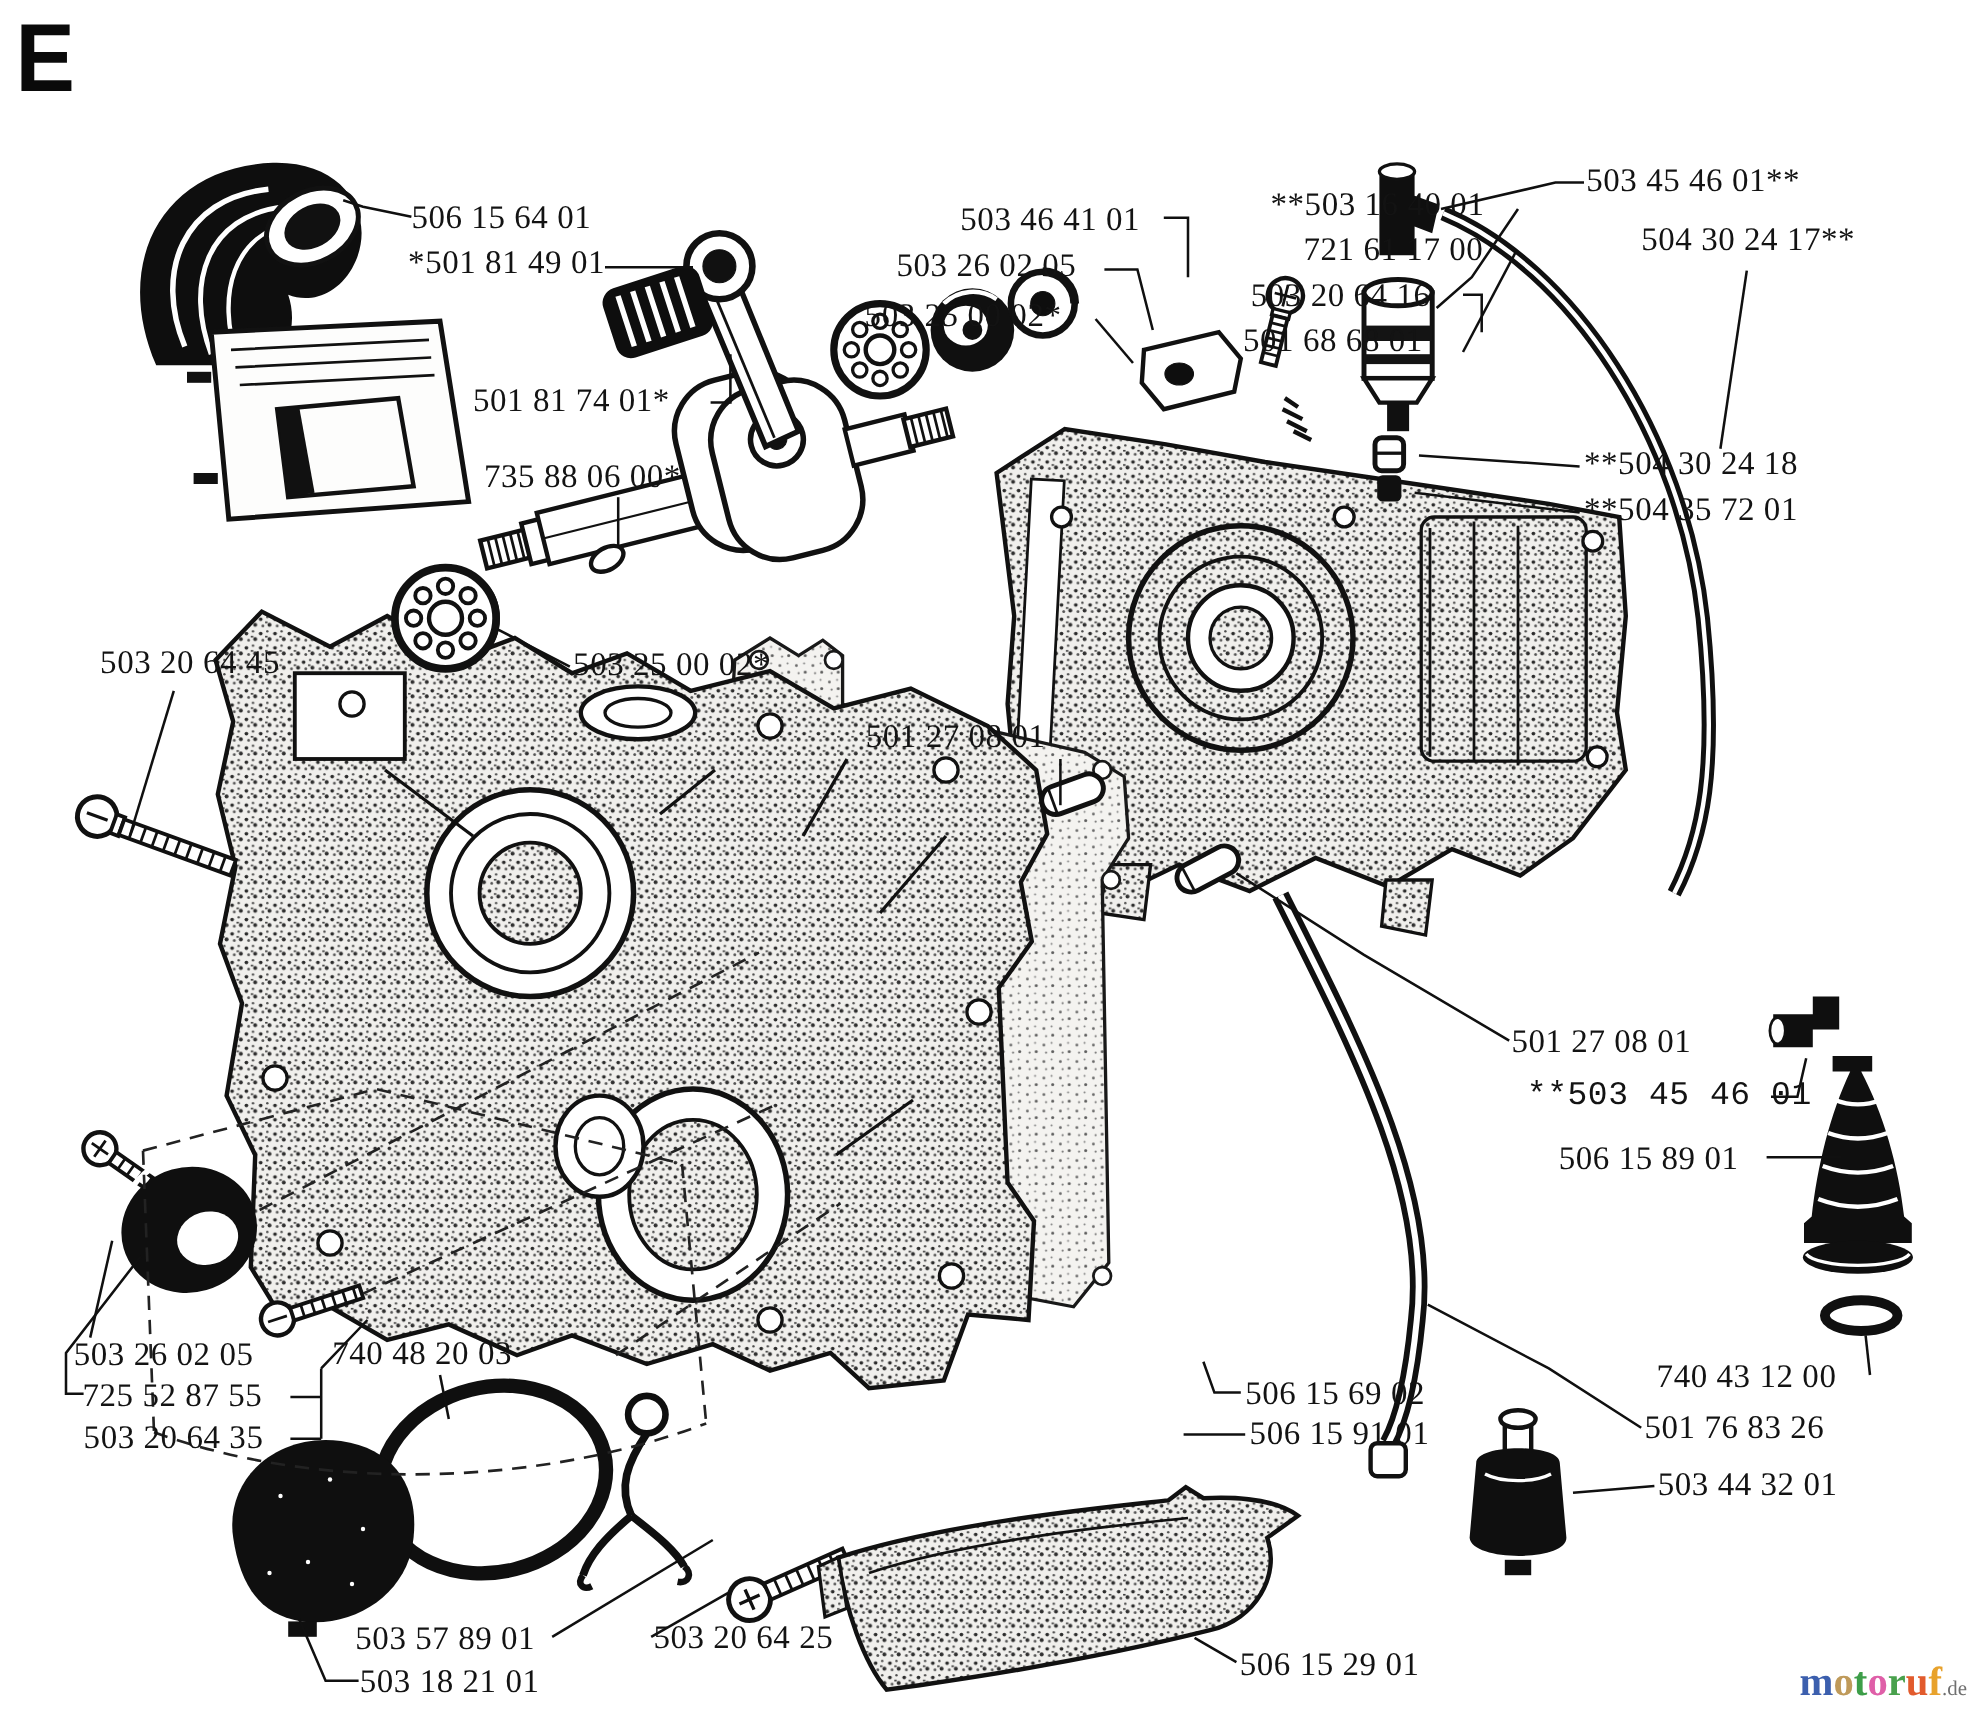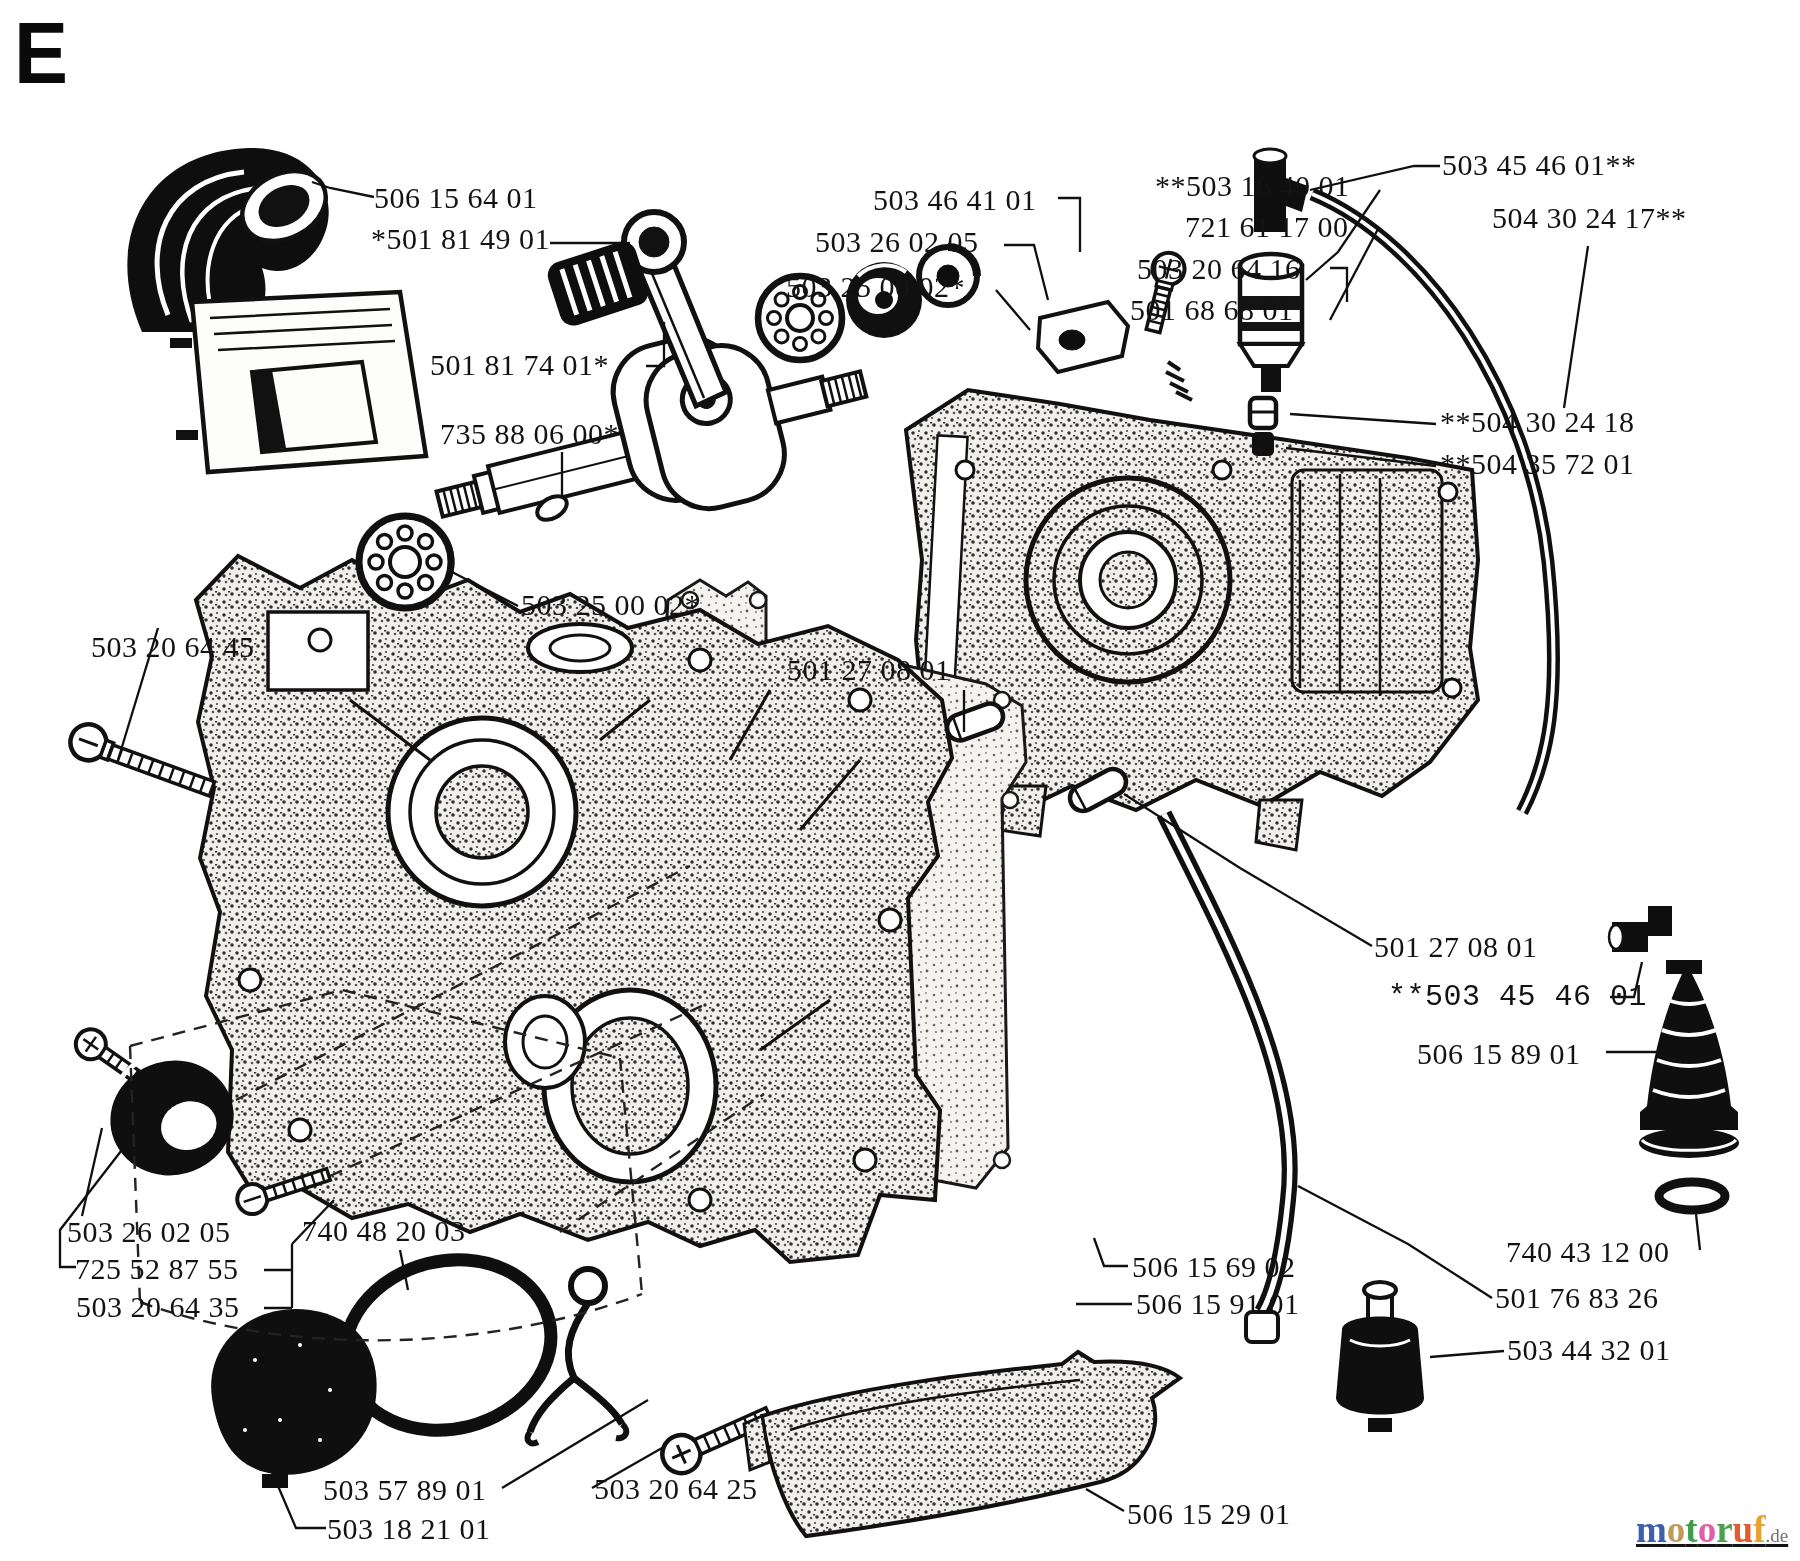--- a/index.html
+++ b/index.html
@@ -7,21 +7,21 @@
          font-family:"Liberation Serif",serif;color:#151515;}
   .art{position:absolute;left:0;top:0;width:1800px;height:1561px;}
   .section-letter{position:absolute;left:14px;top:2px;font-family:"Liberation Sans",sans-serif;
          font-weight:900;font-size:88px;letter-spacing:-3px;color:#0a0a0a;transform:scaleX(0.92);transform-origin:left top;}
   .note{position:absolute;font-size:34px;white-space:nowrap;color:#171717;}
   .note-left{left:142px;top:30px;}
   .note-right{left:1406px;top:54px;}
   .labels{position:absolute;left:0;top:0;width:100%;height:100%;pointer-events:none;}
   .part-label{position:absolute;font-size:30px;line-height:1;white-space:nowrap;color:#131313;letter-spacing:0.5px;}
   .watermark{position:absolute;left:1636px;top:1508px;font-size:37px;font-weight:bold;
-         font-family:"Liberation Serif",serif;letter-spacing:0px;white-space:nowrap;text-decoration:underline;}
+         font-family:"Liberation Serif",serif;letter-spacing:0px;white-space:nowrap;}
   .watermark .logo-suffix{font-size:19px;font-weight:normal;}
 </style>
 </head>
 <body>
 
 <div class="stage">
 
   <svg class="art" viewBox="0 0 1800 1561" xmlns="http://www.w3.org/2000/svg">
     <defs>
       <pattern id="speck" width="13" height="13" patternUnits="userSpaceOnUse">
@@ -377,21 +377,21 @@
       <div class="part-label" style="left: 1155px; top: 171px;">**503 16 40 01</div>
       <div class="part-label" style="left: 1185px; top: 212px;">721 61 17 00</div>
       <div class="part-label" style="left: 1137px; top: 254px;">503 20 64 16</div>
       <div class="part-label" style="left: 1130px; top: 295px;">501 68 68 01</div>
       <div class="part-label" style="left: 1442px; top: 150px;">503 45 46 01**</div>
       <div class="part-label" style="left: 1492px; top: 203px;">504 30 24 17**</div>
       <div class="part-label" style="left: 430px; top: 350px;">501 81 74 01*</div>
       <div class="part-label" style="left: 440px; top: 419px;">735 88 06 00*</div>
       <div class="part-label" style="left: 1440px; top: 407px;">**504 30 24 18</div>
       <div class="part-label" style="left: 1440px; top: 449px;">**504 35 72 01</div>
-      <div class="part-label" style="left: 91px; top: 588px; margin-top: 44px;">503 20 64 45</div>
+      <div class="part-label" style="left: 91px; top: 588px;">503 20 64 45</div>
       <div class="part-label" style="left: 521px; top: 590px;">503 25 00 02*</div>
       <div class="part-label" style="left: 787px; top: 655px;">501 27 08 01</div>
       <div class="part-label" style="left: 1374px; top: 932px;">501 27 08 01</div>
       <div class="part-label" style="left: 1388px; top: 982px; font-family: Liberation Mono, monospace;">**503 45 46 01</div>
       <div class="part-label" style="left: 1417px; top: 1039px;">506 15 89 01</div>
       <div class="part-label" style="left: 67px; top: 1217px;">503 26 02 05</div>
       <div class="part-label" style="left: 75px; top: 1254px;">725 52 87 55</div>
       <div class="part-label" style="left: 76px; top: 1292px;">503 20 64 35</div>
       <div class="part-label" style="left: 302px; top: 1216px;">740 48 20 03</div>
       <div class="part-label" style="left: 1132px; top: 1252px;">506 15 69 02</div>

